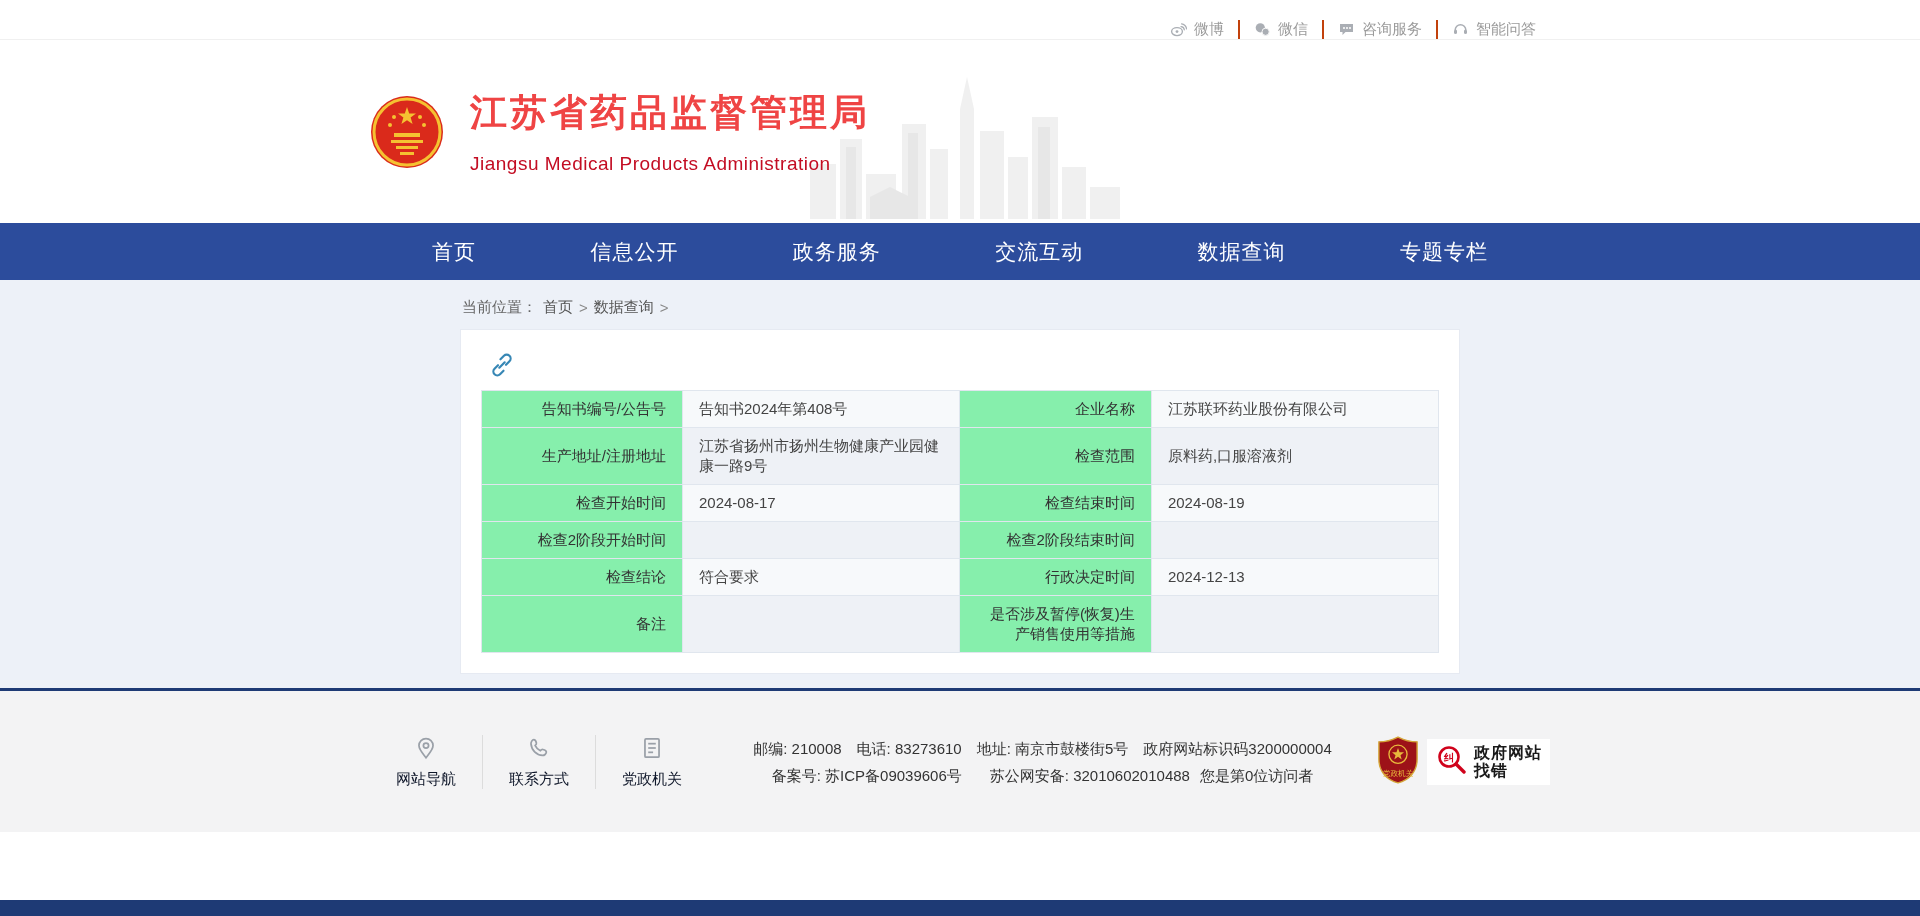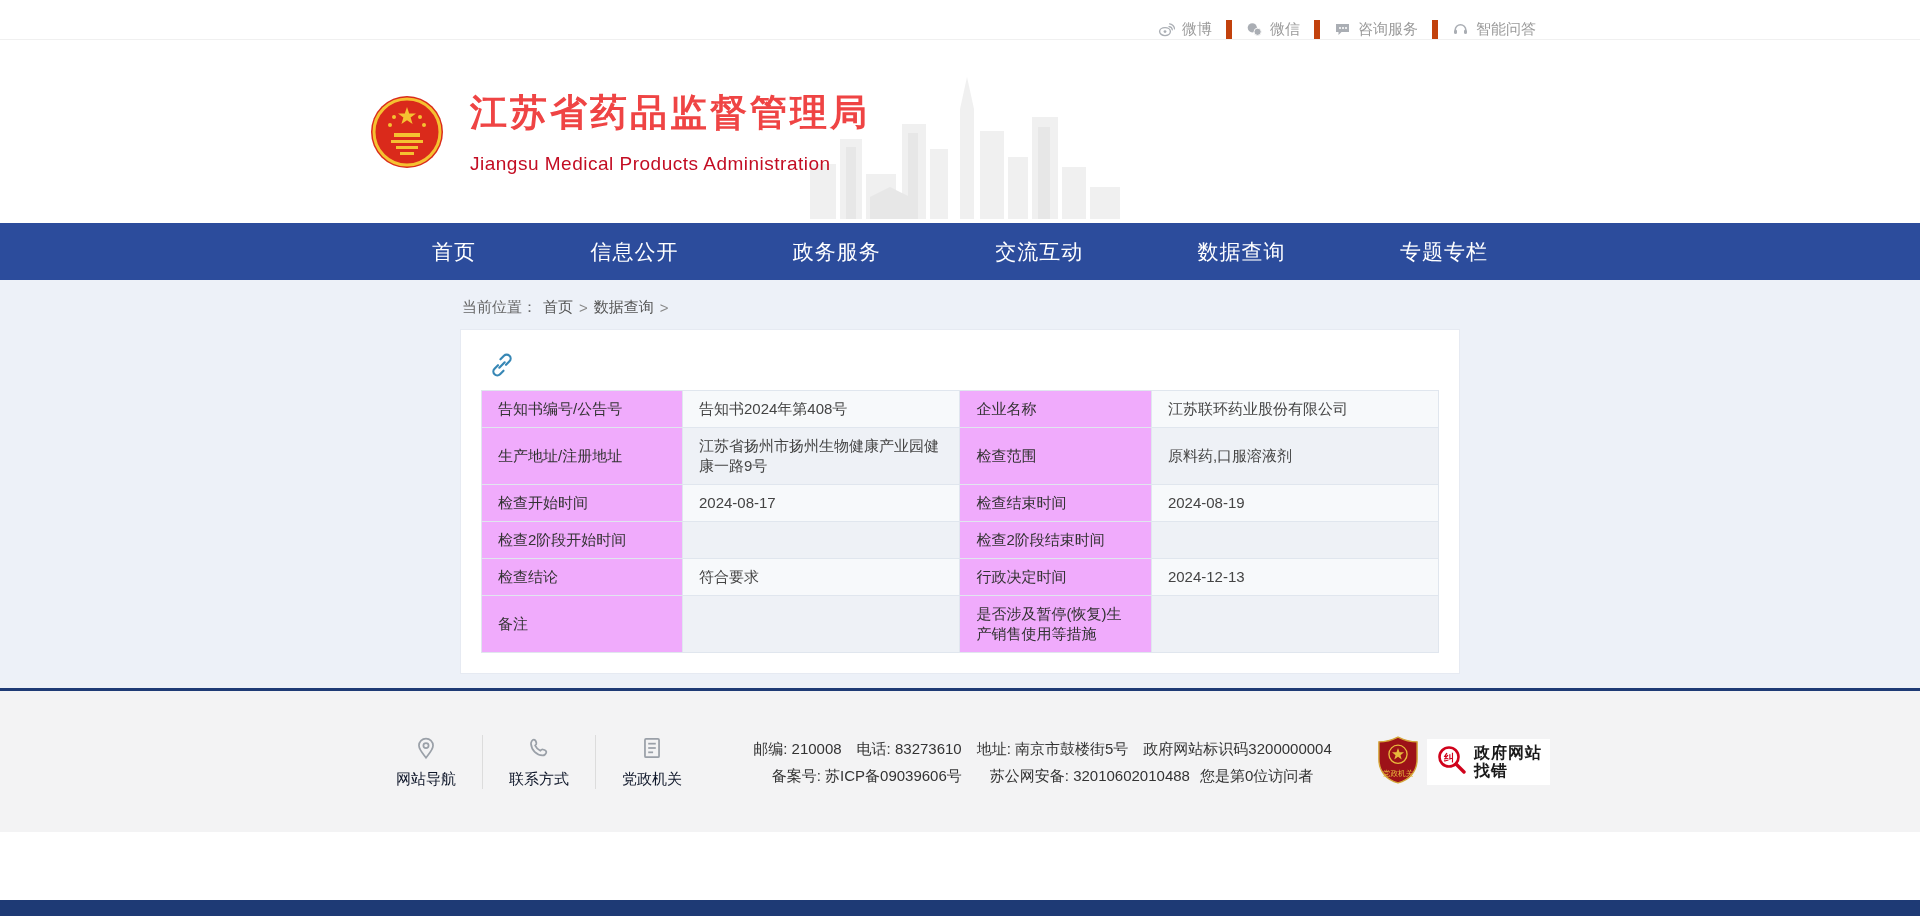--- a/index.html
+++ b/index.html
@@ -10,21 +10,21 @@
     display:flex; flex-direction:column;
   }
   body > * { flex-shrink:0; }
 
   
   .topbar { height:40px; background:#fff; border-bottom:1px solid #f0f0f0; }
   .topbar-inner { width:1180px; margin:0 auto; height:100%;
     display:flex; align-items:flex-end; justify-content:flex-end; }
   .topbar-item { display:flex; align-items:center; gap:7px; padding:0 14px;
     color:#9b9b9b; font-size:15px; cursor:pointer; }
-  .topbar-item + .topbar-item { border-left:6px solid #c2410c; }
+  .topbar-item + .topbar-item { border-left:2px solid #c2410c; }
   .topbar-item svg { display:block; }
 
   
   .site-header { height:183px; background:#fff; position:relative; overflow:hidden; }
   .header-inner { width:1180px; margin:0 auto; height:100%;
     display:flex; align-items:center; position:relative; z-index:2; }
   .emblem { width:74px; height:74px; margin-right:26px; cursor:pointer; }
   .site-title { font-size:37px; font-weight:bold; color:#ef4444; letter-spacing:3px; }
   .site-subtitle { font-size:19px; color:#c30d23; margin-top:15px; letter-spacing:.5px; }
   .skyline { position:absolute; left:810px; bottom:0; z-index:1; opacity:.75; }
@@ -44,21 +44,21 @@
   .breadcrumb a { color:#555; text-decoration:none; cursor:pointer; }
   .breadcrumb .sep { color:#888; }
 
   .card { background:#fff; border:1px solid #e6eaf2; padding:20px 20px 20px; }
   .link-icon { width:26px; height:26px; margin:2px 0 12px 8px; cursor:default; }
 
   table.detail { width:100%; border-collapse:collapse; table-layout:fixed;
     font-size:15px; }
   table.detail td { border:1px solid #e0e6ee; padding:8px 16px;
     line-height:20px; vertical-align:middle; word-break:break-all; }
-  td.lbl { background:#f0abfc; text-align:left; color:#333; }
+  td.lbl { background:#86efac; text-align:right; color:#333; }
   tr:nth-child(odd)  td.val { background:#f7f9fb; }
   tr:nth-child(even) td.val { background:#eef1f6; }
   td.val { color:#444; }
 
   
   .footer-divider { height:3px; background:#1e3a75; }
   .site-footer { background:#f3f3f4; height:141px; }
   .footer-inner { width:1180px; margin:0 auto; height:100%;
     display:flex; align-items:center; }
   .footer-links { display:flex; align-items:center; }

